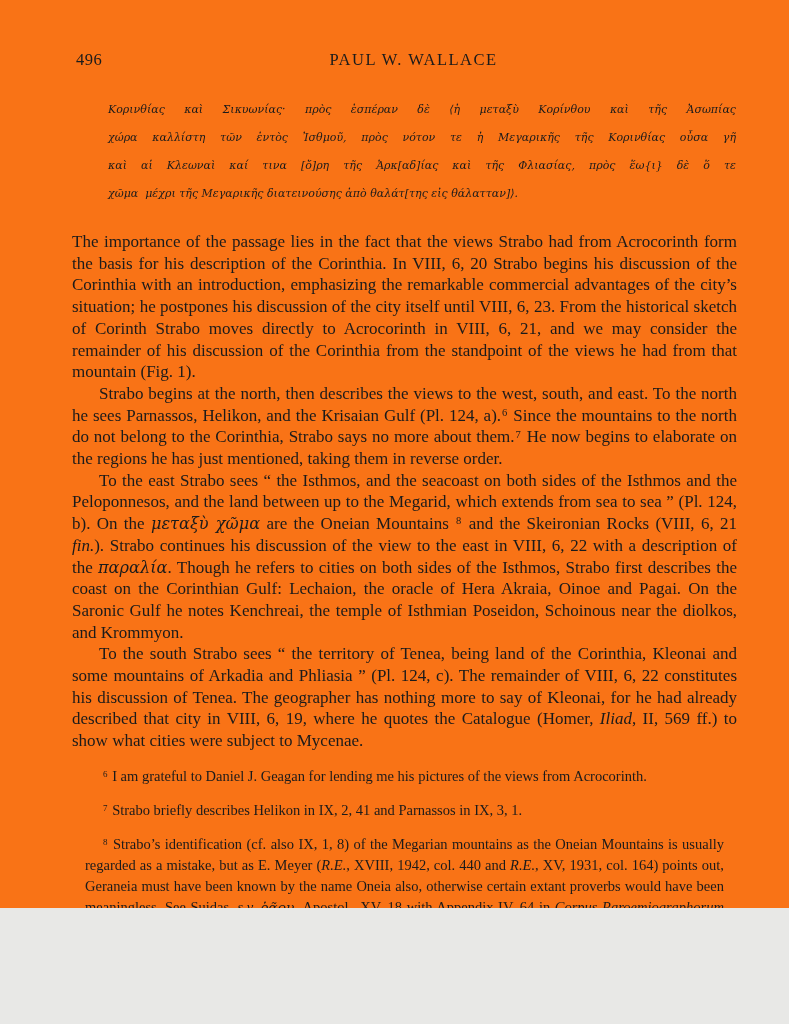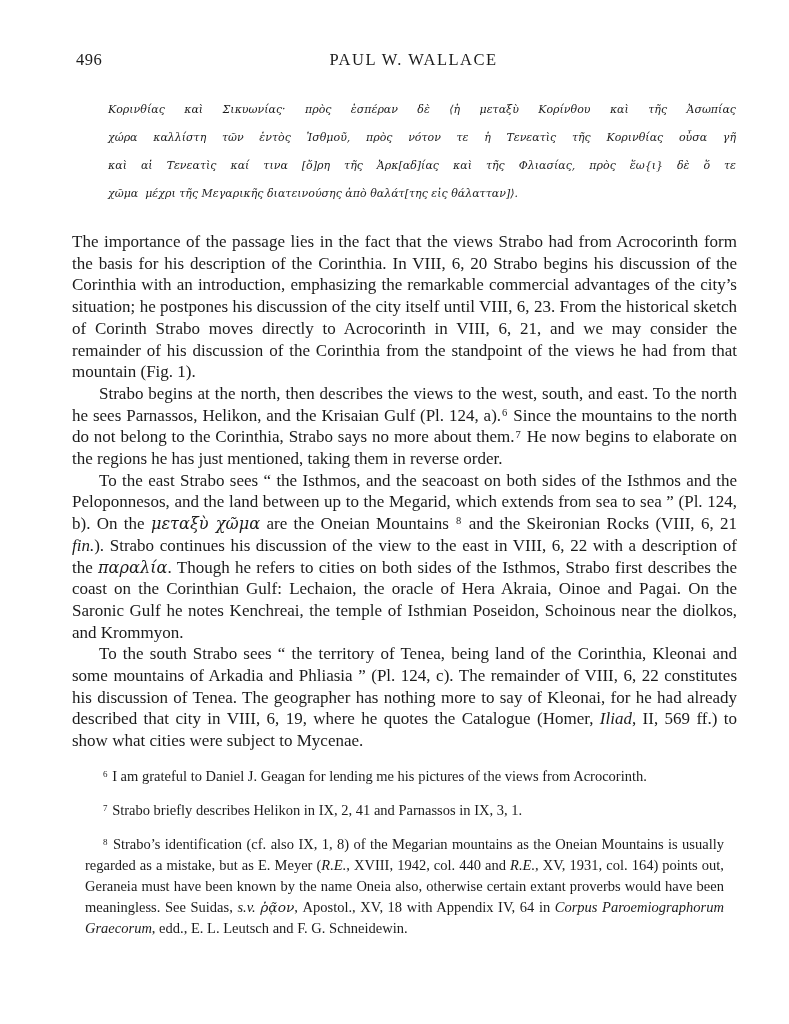--- a/index.html
+++ b/index.html
@@ -3,22 +3,22 @@
 <meta charset="utf-8">
 <style>
   html, body { margin: 0; padding: 0; }
   body {
     width: 789px; height: 1024px;
     background: #e8e8e6;
     font-family: "Liberation Serif", serif;
   }
   .page {
     position: relative;
-    width: 789px; height: 1024px;
-    background: #ffffff;
+    width: 789px; height: 908px;
+    background: #f97316;
     color: #1b1b1b;
     overflow: hidden;
   }
   .content {
     position: absolute;
     left: 72px; top: 0;
     width: 665px;
   }
   .header {
     position: relative;
@@ -86,22 +86,22 @@
 <div class="page">
   <div class="content">
 
     <div class="header">
       <span class="pagenum">496</span>
       <span class="running-head">PAUL W. WALLACE</span>
     </div>
 
     <div class="greek">
       <div class="gline">Κορινθίας καὶ Σικυωνίας· πρὸς ἑσπέραν δὲ ⟨ἡ μεταξὺ Κορίνθου καὶ τῆς Ἀσωπίας</div>
-      <div class="gline">χώρα καλλίστη τῶν ἐντὸς Ἰσθμοῦ, πρὸς νότον τε ἡ Τενεατὶς τῆς Κορινθίας οὖσα γῆ</div>
-      <div class="gline">καὶ αἱ Τενεατὶς καί τινα [ὄ]ρη τῆς Ἀρκ[αδ]ίας καὶ τῆς Φλιασίας, πρὸς ἕω{ι} δὲ ὅ τε</div>
+      <div class="gline">χώρα καλλίστη τῶν ἐντὸς Ἰσθμοῦ, πρὸς νότον τε ἡ Μεγαρικῆς τῆς Κορινθίας οὖσα γῆ</div>
+      <div class="gline">καὶ αἱ Κλεωναὶ καί τινα [ὄ]ρη τῆς Ἀρκ[αδ]ίας καὶ τῆς Φλιασίας, πρὸς ἕω{ι} δὲ ὅ τε</div>
       <div class="gline last">χῶμα &nbsp;μέχρι τῆς Μεγαρικῆς διατεινούσης ἀπὸ θαλάτ[της εἰς θάλατταν]⟩.</div>
     </div>
 
     <div class="bodytext">
       <p class="para"><span>The importance of the passage lies in the fact that the views Strabo had from Acrocorinth form the basis for his description of the Corinthia.  In VIII, 6, 20 Strabo begins his discussion of the Corinthia with an introduction, emphasizing the remarkable commercial advantages of the city’s situation; he postpones his discussion of the city itself until VIII, 6, 23.  From the historical sketch of Corinth Strabo moves directly to Acrocorinth in VIII, 6, 21, and we may consider the remainder of his discussion of the Corinthia from the standpoint of the views he had from that mountain (Fig. 1).</span></p>
       <p class="para indent"><span>Strabo begins at the north, then describes the views to the west, south, and east.  To the north he sees Parnassos, Helikon, and the Krisaian Gulf (Pl. 124, a).</span><span class="sup">6</span><span>  Since the mountains to the north do not belong to the Corinthia, Strabo says no more about them.</span><span class="sup">7</span><span>  He now begins to elaborate on the regions he has just mentioned, taking them in reverse order.</span></p>
       <p class="para indent"><span>To the east Strabo sees “ the Isthmos, and the seacoast on both sides of the Isthmos and the Peloponnesos, and the land between up to the Megarid, which extends from sea to sea ” (Pl. 124, b).  On the </span><span class="gk">μεταξὺ χῶμα</span><span> are the Oneian Mountains </span><span class="sup">8</span><span> and the Skeironian Rocks (VIII, 6, 21 </span><span class="it">fin.</span><span>).  Strabo continues his discussion of the view to the east in VIII, 6, 22 with a description of the </span><span class="gk">παραλία</span><span>.  Though he refers to cities on both sides of the Isthmos, Strabo first describes the coast on the Corinthian Gulf:  Lechaion, the oracle of Hera Akraia, Oinoe and Pagai.  On the Saronic Gulf he notes Kenchreai, the temple of Isthmian Poseidon, Schoinous near the diolkos, and Krommyon.</span></p>
       <p class="para indent"><span>To the south Strabo sees “ the territory of Tenea, being land of the Corinthia, Kleonai and some mountains of Arkadia and Phliasia ” (Pl. 124, c).  The remainder of VIII, 6, 22 constitutes his discussion of Tenea.  The geographer has nothing more to say of Kleonai, for he had already described that city in VIII, 6, 19, where he quotes the Catalogue (Homer, </span><span class="it">Iliad</span><span>, II, 569 ff.) to show what cities were subject to Mycenae.</span></p>
     </div>
 

